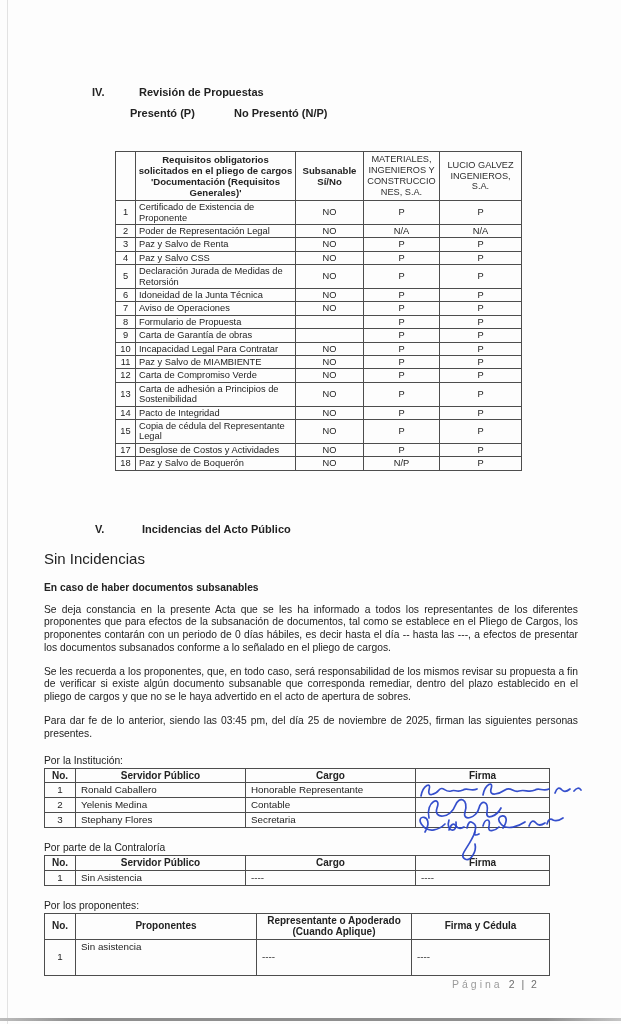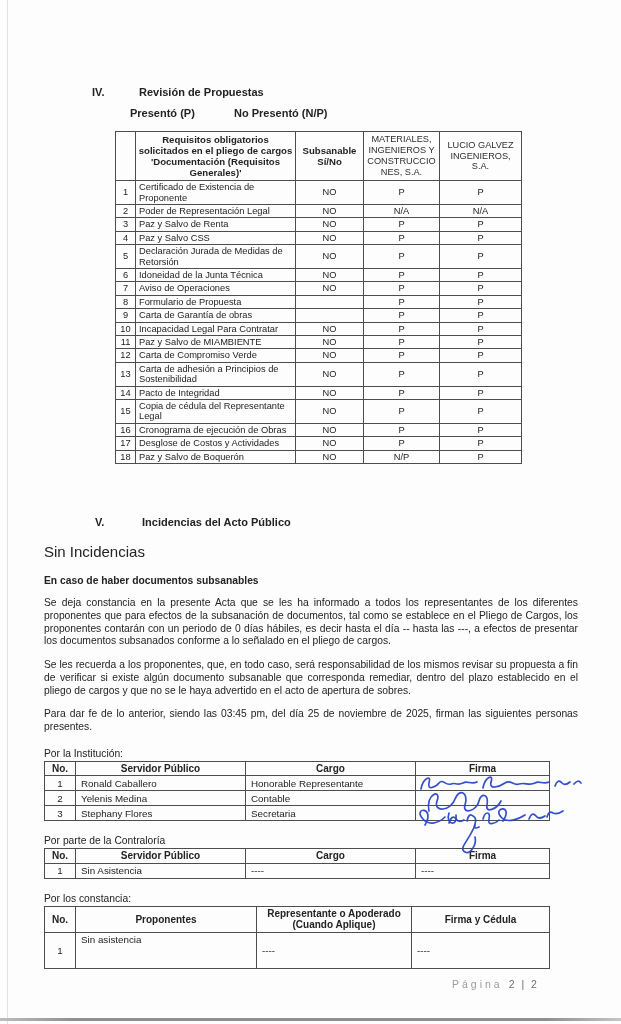--- a/index.html
+++ b/index.html
@@ -20,21 +20,21 @@
   .sec-head { font-weight:bold; font-size:11px; }
   .sec-head .sec-num { display:inline-block; width:47px;margin-top:36px; }
   .sec-head.iv { padding-left:48px; }
   .sec-head.v  { padding-left:51px; margin-top:16px; }
   .legend { font-weight:bold; font-size:11px; margin-top:9px; padding-left:86px; }
   .legend .lg1 { display:inline-block; width:104px; }
 
   table { border-collapse:collapse; }
   td, th { border:1px solid #4d4d4d; vertical-align:middle; }
 
-  .req-table { width:406px; margin-left:71px; margin-top:12px; table-layout:fixed; }
+  .req-table { width:406px; margin-left:71px; margin-top:32px; table-layout:fixed; }
   .req-table th { font-size:9.6px; font-weight:bold; text-align:center; padding:2px 2px; line-height:1.15; }
   .req-table th.company { font-weight:normal; font-size:9.2px; color:#2e2e2e; word-break:break-word; line-height:1.18; }
   .req-table td { font-size:9.3px; padding:1px 3px; line-height:1.12; }
   .req-table td.c { text-align:center; }
 
   .plain { font-size:15px; margin-top:15px; }
   .bold-line { font-size:10.3px; font-weight:bold; margin-top:15px; }
   .para { font-size:10.3px; line-height:1.24; text-align:justify; margin-top:11px; }
 
   .tbl-label { font-size:10.3px; margin-top:14px; margin-bottom:2px; }
@@ -201,27 +201,20 @@
           </tr>
 
           <tr>
             <td class="c">15</td>
             <td>Copia de cédula del Representante Legal</td>
             <td class="c">NO</td>
             <td class="c">P</td>
             <td class="c">P</td>
           </tr>
 
-          <tr>
-            <td class="c">16</td>
-            <td>Cronograma de ejecución de Obras</td>
-            <td class="c">NO</td>
-            <td class="c">P</td>
-            <td class="c">P</td>
-          </tr>
 
           <tr>
             <td class="c">17</td>
             <td>Desglose de Costos y Actividades</td>
             <td class="c">NO</td>
             <td class="c">P</td>
             <td class="c">P</td>
           </tr>
 
           <tr>
@@ -326,21 +319,21 @@
 
           <tr>
             <td class="c">1</td>
             <td>Sin Asistencia</td>
             <td>----</td>
             <td>----</td>
           </tr>
         </tbody>
     </table>
 
-    <div class="tbl-label">Por los constancia:</div>
+    <div class="tbl-label">Por los proponentes:</div>
     <table class="sig-table prop-table">
       <colgroup>
           <col style="width:31px">
           <col style="width:181px">
           <col style="width:155px">
           <col style="width:138px">
         </colgroup>
       <thead>
         <tr>
           <th>No.</th>

